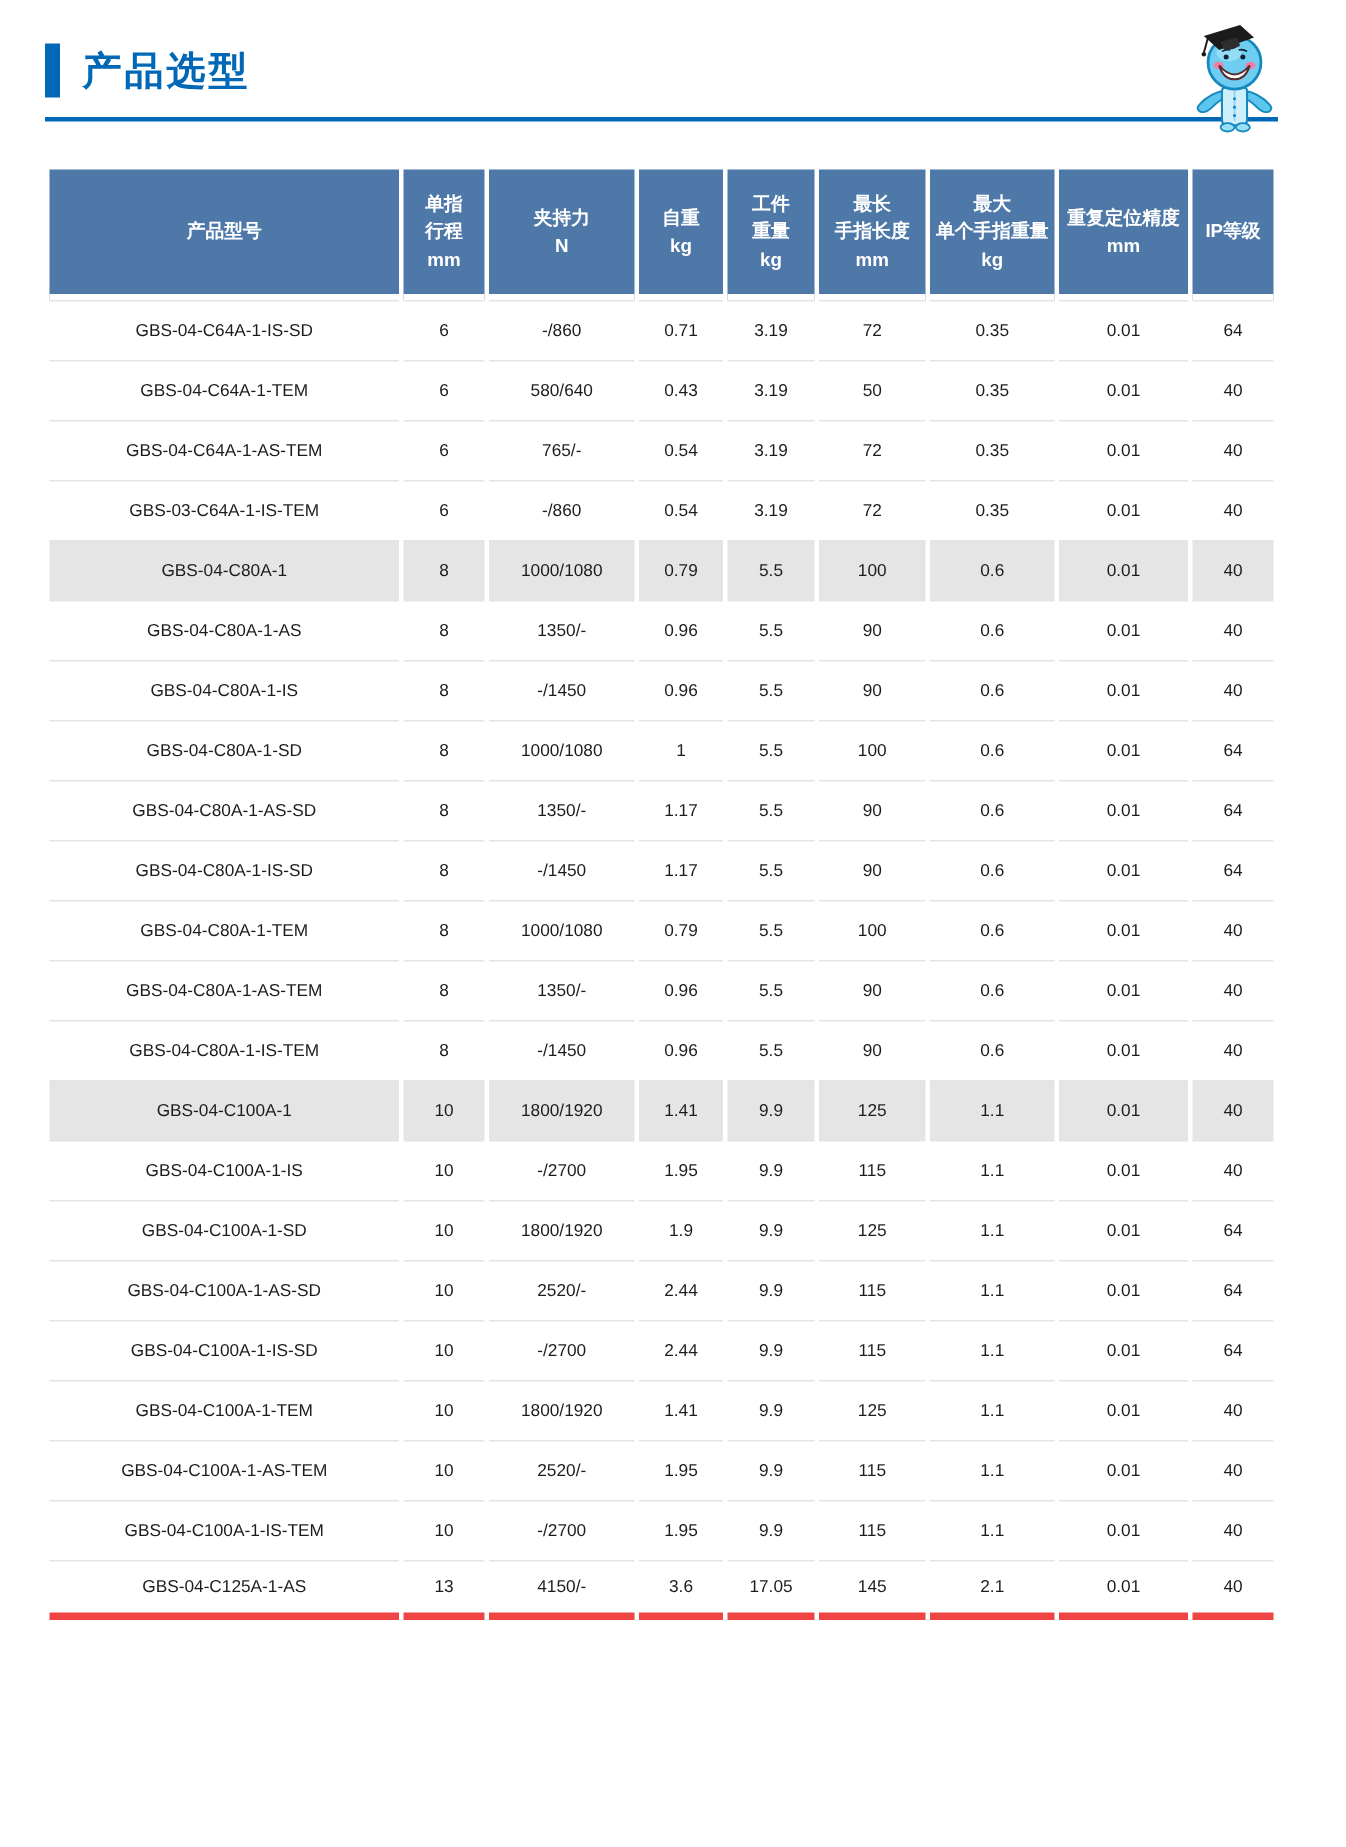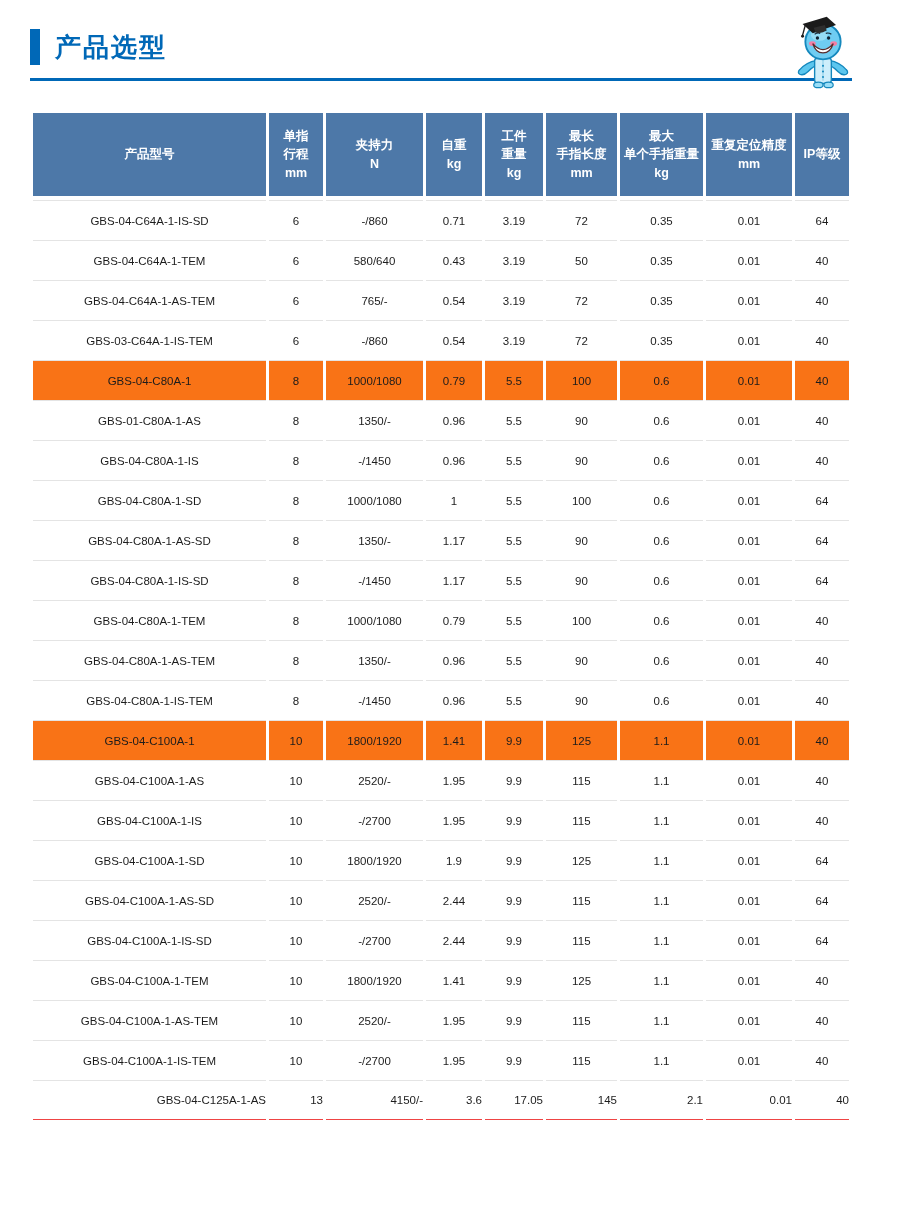--- a/index.html
+++ b/index.html
@@ -39,22 +39,22 @@
   table.spec tbody td {
     height:40px;
     background:#ffffff;
     text-align:center;
     vertical-align:middle;
     font-size:11.5px;
     color:#1c1c1c;
     border-top:1px solid #e4e4e4;
     overflow:hidden;
   }
-  table.spec tbody tr:last-child td { border-bottom:1px solid #ef4444;text-align:right; }
-  table.spec tbody tr.hl td { background:#f97316; }
+  table.spec tbody tr:last-child td { border-bottom:5px solid #ef4444; }
+  table.spec tbody tr.hl td { background:#e5e5e5; }
 
   col.c-model  { width:233px; }
   col.c-stroke { width:54px;  }
   col.c-force  { width:97px;  }
   col.c-self   { width:56px;  }
   col.c-work   { width:58px;  }
   col.c-flen   { width:71px;  }
   col.c-fwt    { width:83px;  }
   col.c-prec   { width:86px;  }
   col.c-ip     { width:54px;  }
@@ -189,21 +189,21 @@
     <td>8</td>
     <td>1000/1080</td>
     <td>0.79</td>
     <td>5.5</td>
     <td>100</td>
     <td>0.6</td>
     <td>0.01</td>
     <td>40</td>
   </tr>
         <tr>
-    <td>GBS-01-C80A-1-AS</td>
+    <td>GBS-04-C80A-1-AS</td>
     <td>8</td>
     <td>1350/-</td>
     <td>0.96</td>
     <td>5.5</td>
     <td>90</td>
     <td>0.6</td>
     <td>0.01</td>
     <td>40</td>
   </tr>
         <tr>
@@ -283,31 +283,20 @@
     <td>0.01</td>
     <td>40</td>
   </tr>
         <tr class="hl">
     <td>GBS-04-C100A-1</td>
     <td>10</td>
     <td>1800/1920</td>
     <td>1.41</td>
     <td>9.9</td>
     <td>125</td>
-    <td>1.1</td>
-    <td>0.01</td>
-    <td>40</td>
-  </tr>
-        <tr>
-    <td>GBS-04-C100A-1-AS</td>
-    <td>10</td>
-    <td>2520/-</td>
-    <td>1.95</td>
-    <td>9.9</td>
-    <td>115</td>
     <td>1.1</td>
     <td>0.01</td>
     <td>40</td>
   </tr>
         <tr>
     <td>GBS-04-C100A-1-IS</td>
     <td>10</td>
     <td>-/2700</td>
     <td>1.95</td>
     <td>9.9</td>

